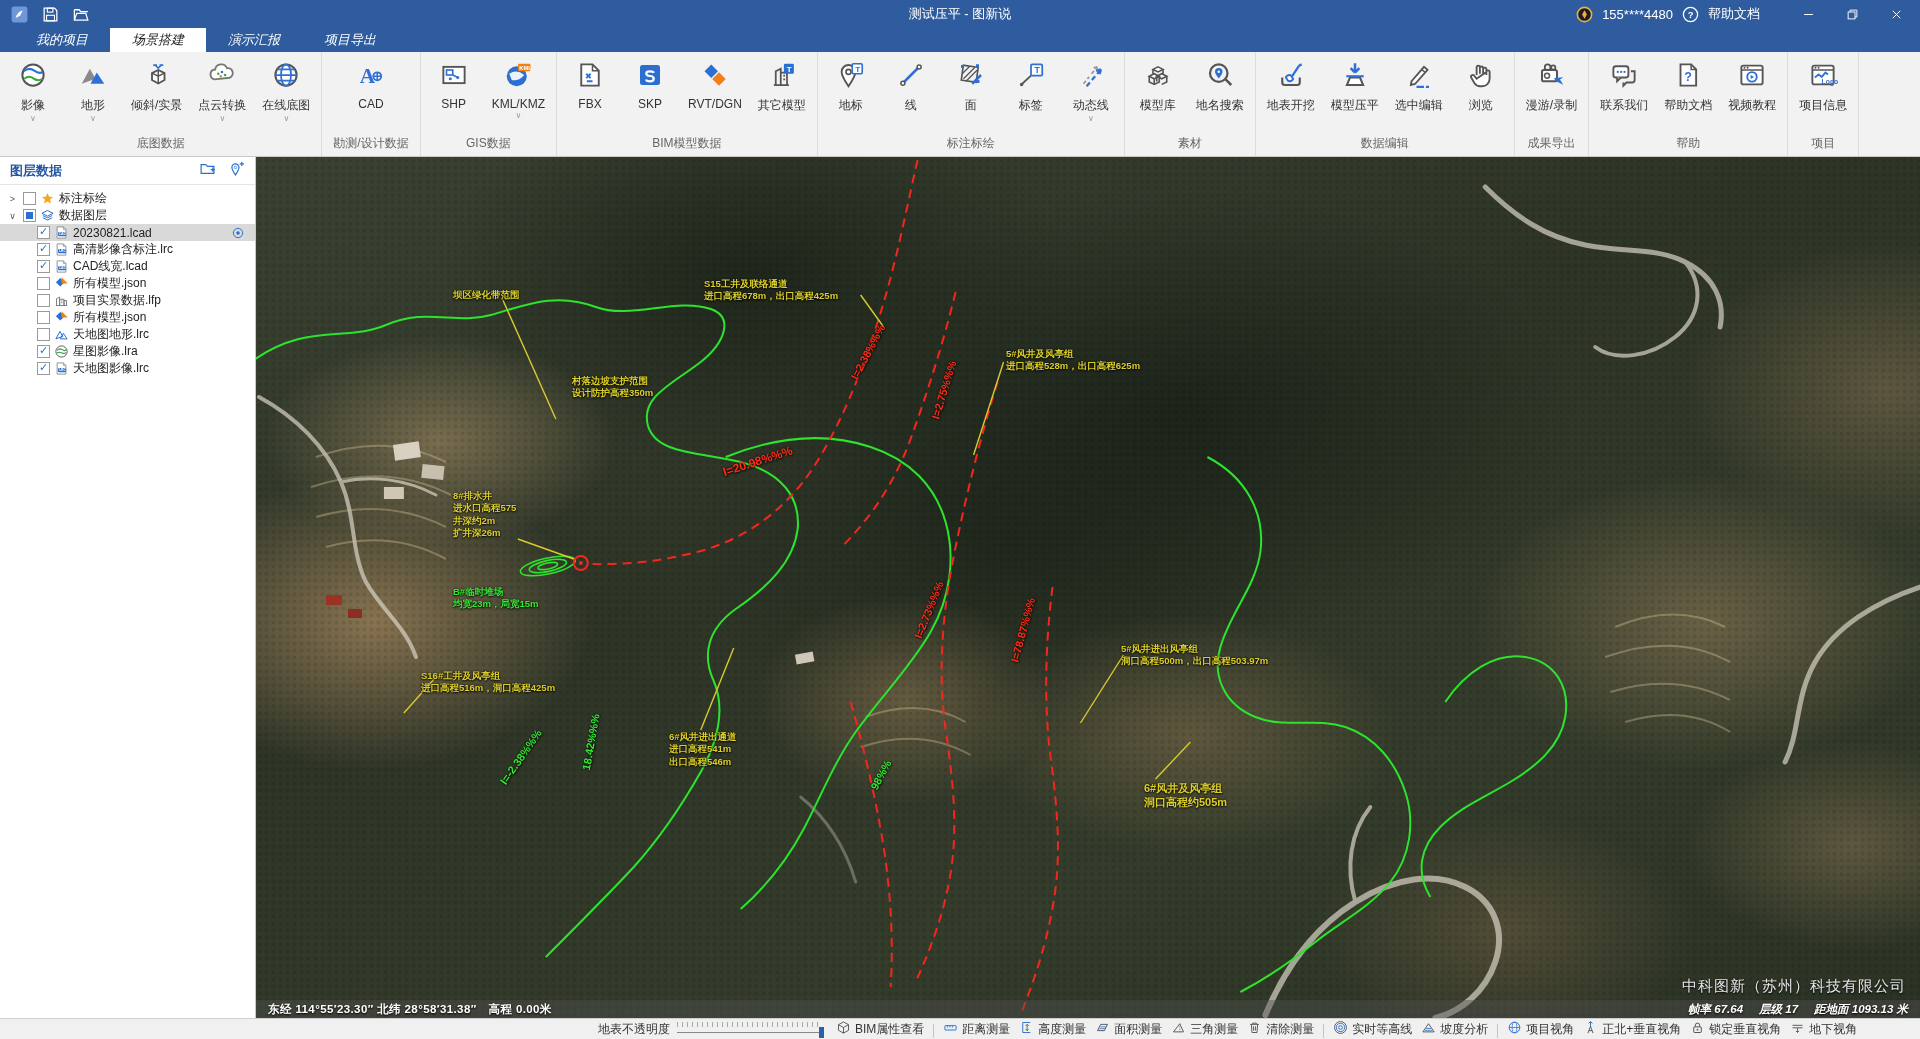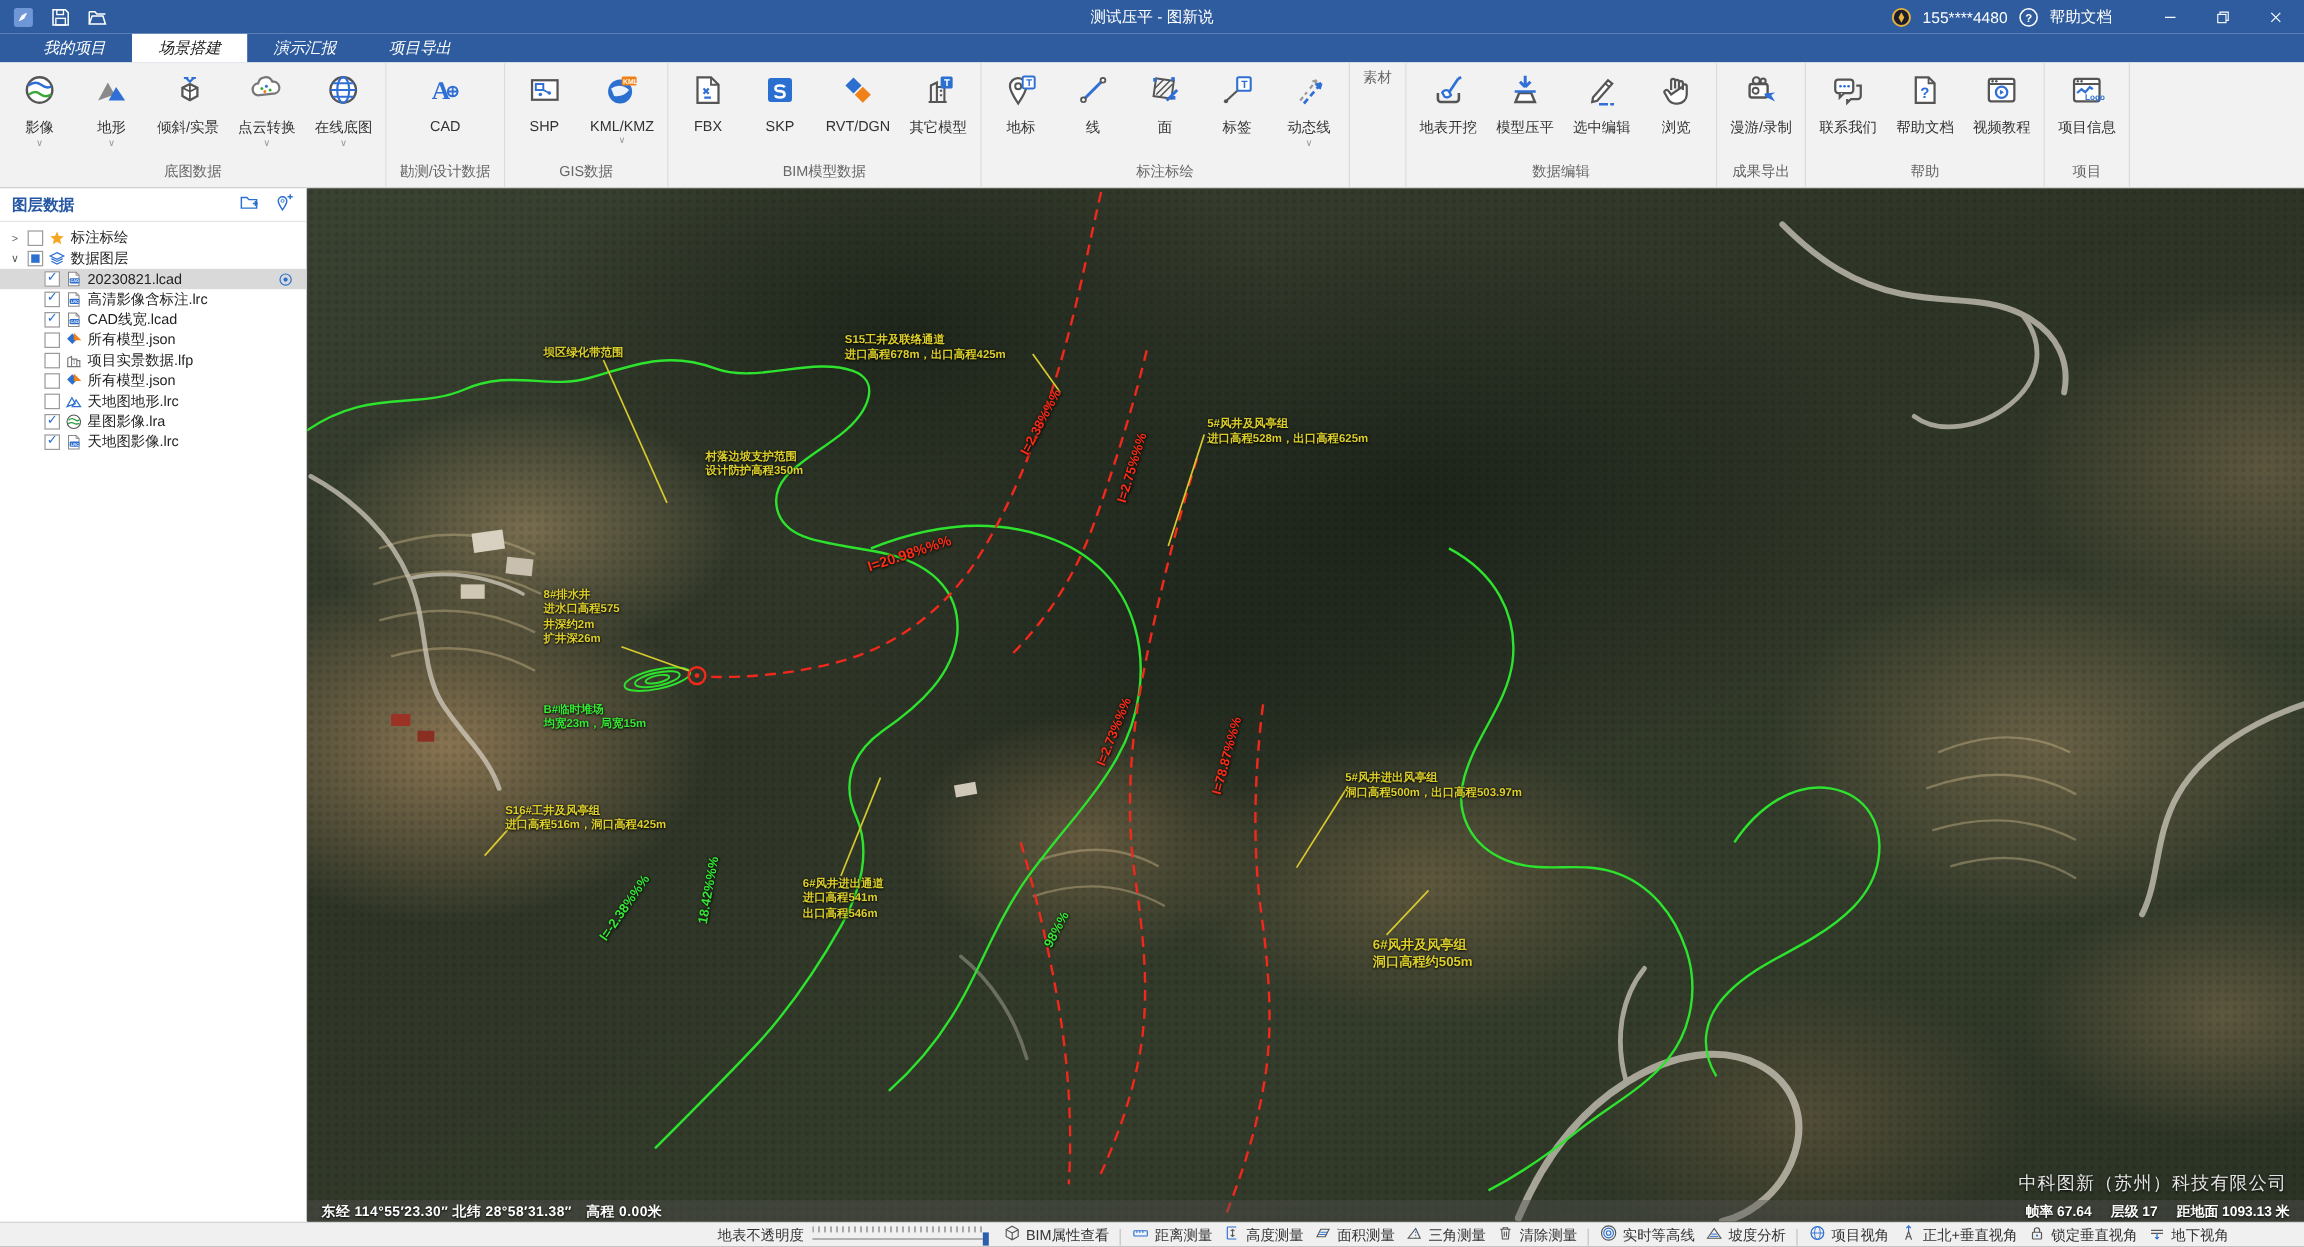--- a/index.html
+++ b/index.html
@@ -65,21 +65,21 @@
     radial-gradient(ellipse 520px 300px at 56% 30%, rgba(26,33,24,.85), transparent 75%),
     radial-gradient(ellipse 420px 280px at 45% 45%, rgba(30,38,28,.8), transparent 75%),
     linear-gradient(160deg,#3a4232,#2e3527 40%,#343c2b 70%,#2b3325);}
   .texture{position:absolute;inset:0;background-image:radial-gradient(rgba(0,0,0,.22) 1.5px, transparent 2.5px);background-size:7px 7px;opacity:.45;}
   svg.overlay{position:absolute;inset:0;width:100%;height:100%;}
   .anno{position:absolute;font-weight:bold;white-space:nowrap;line-height:1.3;
     text-shadow:0 1px 2px rgba(0,0,0,.9),0 0 2px rgba(0,0,0,.75);}
   .map-bottom-bar{position:absolute;left:0;right:0;bottom:0;height:18px;background:rgba(80,80,80,.42);
     display:flex;align-items:center;color:#fff;font-size:11.5px;font-weight:bold;padding:0 12px;}
   .coords{letter-spacing:.4px;text-shadow:0 1px 2px #000;}
-  .stats{margin-left:auto;display:flex;gap:16px;text-shadow:0 1px 2px #000;}
+  .stats{margin-left:auto;display:flex;gap:16px;text-shadow:0 1px 2px #000;font-style:italic;}
   .stats span{white-space:nowrap;}
   .logo-block{position:absolute;right:14px;bottom:22px;text-align:right;color:#fff;}
   .logo-line{font-size:30px;font-weight:bold;letter-spacing:5px;text-shadow:0 1px 4px #000;}
   .deco{font-size:20px;vertical-align:5px;letter-spacing:0;}
   .company{font-size:15px;color:#e6e6e6;text-shadow:0 1px 2px #000;margin-top:1px;letter-spacing:1px;}
 
   
   .statusbar{height:21px;background:#f0f0f0;border-top:1px solid #cfcfcf;display:flex;align-items:center;
     font-size:12px;color:#333;padding-left:598px;gap:9px;box-sizing:border-box;}
   .sitem{display:flex;align-items:center;gap:4px;white-space:nowrap;}
@@ -340,20 +340,41 @@
                 <path d="M6 19 L10.5 13.5 M12.5 11 L17 5.5 M17 5.5 l-3.6 1 m3.6-1 l-1 3.6" stroke="#999" stroke-dasharray="3 2" fill="none" stroke-width="1.4"></path>
                 <path d="M8.5 21 L20 7.5 M20 7.5 l-4 1.2 m4-1.2 l-1.2 4" stroke="#2f6fd6" stroke-width="1.8" stroke-dasharray="4 2.5" fill="none"></path>
               </svg></span>
             <span class="lab">动态线</span>
             <span class="arr">∨</span>
           </div>
         </div>
         <div class="glabel">标注标绘</div>
       </div>
       <div class="rgroup">
+        <div class="rbtns">
+          <div class="rbtn">
+            <span class="icon"><svg viewBox="0 0 24 24">
+                <path d="M8 7.5 L12 5.5 L16 7.5 L12 9.5 Z" fill="#fff" stroke="#555" stroke-width="1.3"></path>
+                <path d="M5 13 L9 11 L13 13 L9 15 Z M11 13 L15 11 L19 13 L15 15 Z" fill="#fff" stroke="#555" stroke-width="1.3"></path>
+                <path d="M8 7.5 V11.6 M16 7.5 V11.6 M5 13 v4.5 l4 2 4-2 V13 M9 15 v4.5 M11 13 v4.2 M19 13 v4.5 l-4 2" fill="none" stroke="#555" stroke-width="1.3"></path>
+              </svg></span>
+            <span class="lab">模型库</span>
+            <span class="arr"></span>
+          </div>
+          <div class="rbtn">
+            <span class="icon"><svg viewBox="0 0 24 24">
+                <circle cx="11" cy="10.5" r="7" fill="none" stroke="#555" stroke-width="1.8"></circle>
+                <path d="M16.5 15.5 L21 20" stroke="#555" stroke-width="2"></path>
+                <path d="M11 14.8 C9 12 8 10.8 8 9.3 a3 3 0 1 1 6 0 C14 10.8 13 12 11 14.8 Z" fill="#2b6fd0"></path>
+                <circle cx="11" cy="9.3" r="1" fill="#fff"></circle>
+              </svg></span>
+            <span class="lab">地名搜索</span>
+            <span class="arr"></span>
+          </div>
+        </div>
         <div class="glabel">素材</div>
       </div>
       <div class="rgroup">
         <div class="rbtns">
           <div class="rbtn">
             <span class="icon"><svg viewBox="0 0 24 24">
                 <path d="M5 14 v4 a2 2 0 0 0 2 2 h10 a2 2 0 0 0 2-2 v-4" fill="none" stroke="#555" stroke-width="1.7"></path>
                 <path d="M12.5 13.5 L18.5 4.5 M18.5 4.5 l2 -1" stroke="#2f6fd6" stroke-width="1.8" fill="none"></path>
                 <path d="M9.5 16.5 a3 3 0 0 0 4.2-1.2 l-1.6-2.8 a3 3 0 0 0-4.2 1.2 Z" stroke="#2f6fd6" fill="#fff" stroke-width="1.6"></path>
               </svg></span>
@@ -699,21 +720,21 @@
             <div>坝区绿化带范围</div>
           </div>
           <div class="anno" style="left: 448px; top: 121px; color: rgb(220, 207, 43); font-size: 9.5px;">
             <div>S15工井及联络通道</div>
             <div>进口高程678m，出口高程425m</div>
           </div>
           <div class="anno" style="left: 750px; top: 191px; color: rgb(220, 207, 43); font-size: 9.5px;">
             <div>5#风井及风亭组</div>
             <div>进口高程528m，出口高程625m</div>
           </div>
-          <div class="anno" style="left: 332px; top: 218px; color: rgb(220, 207, 43); font-size: 9.5px;">
+          <div class="anno" style="left: 316px; top: 218px; color: rgb(220, 207, 43); font-size: 9.5px;">
             <div>村落边坡支护范围</div>
             <div>设计防护高程350m</div>
           </div>
           <div class="anno" style="left: 197px; top: 333px; color: rgb(220, 207, 43); font-size: 9.5px;">
             <div>8#排水井</div>
             <div>进水口高程575</div>
             <div>井深约2m</div>
             <div>扩井深26m</div>
           </div>
           <div class="anno" style="left: 197px; top: 429px; color: rgb(53, 232, 53); font-size: 9.5px;">

